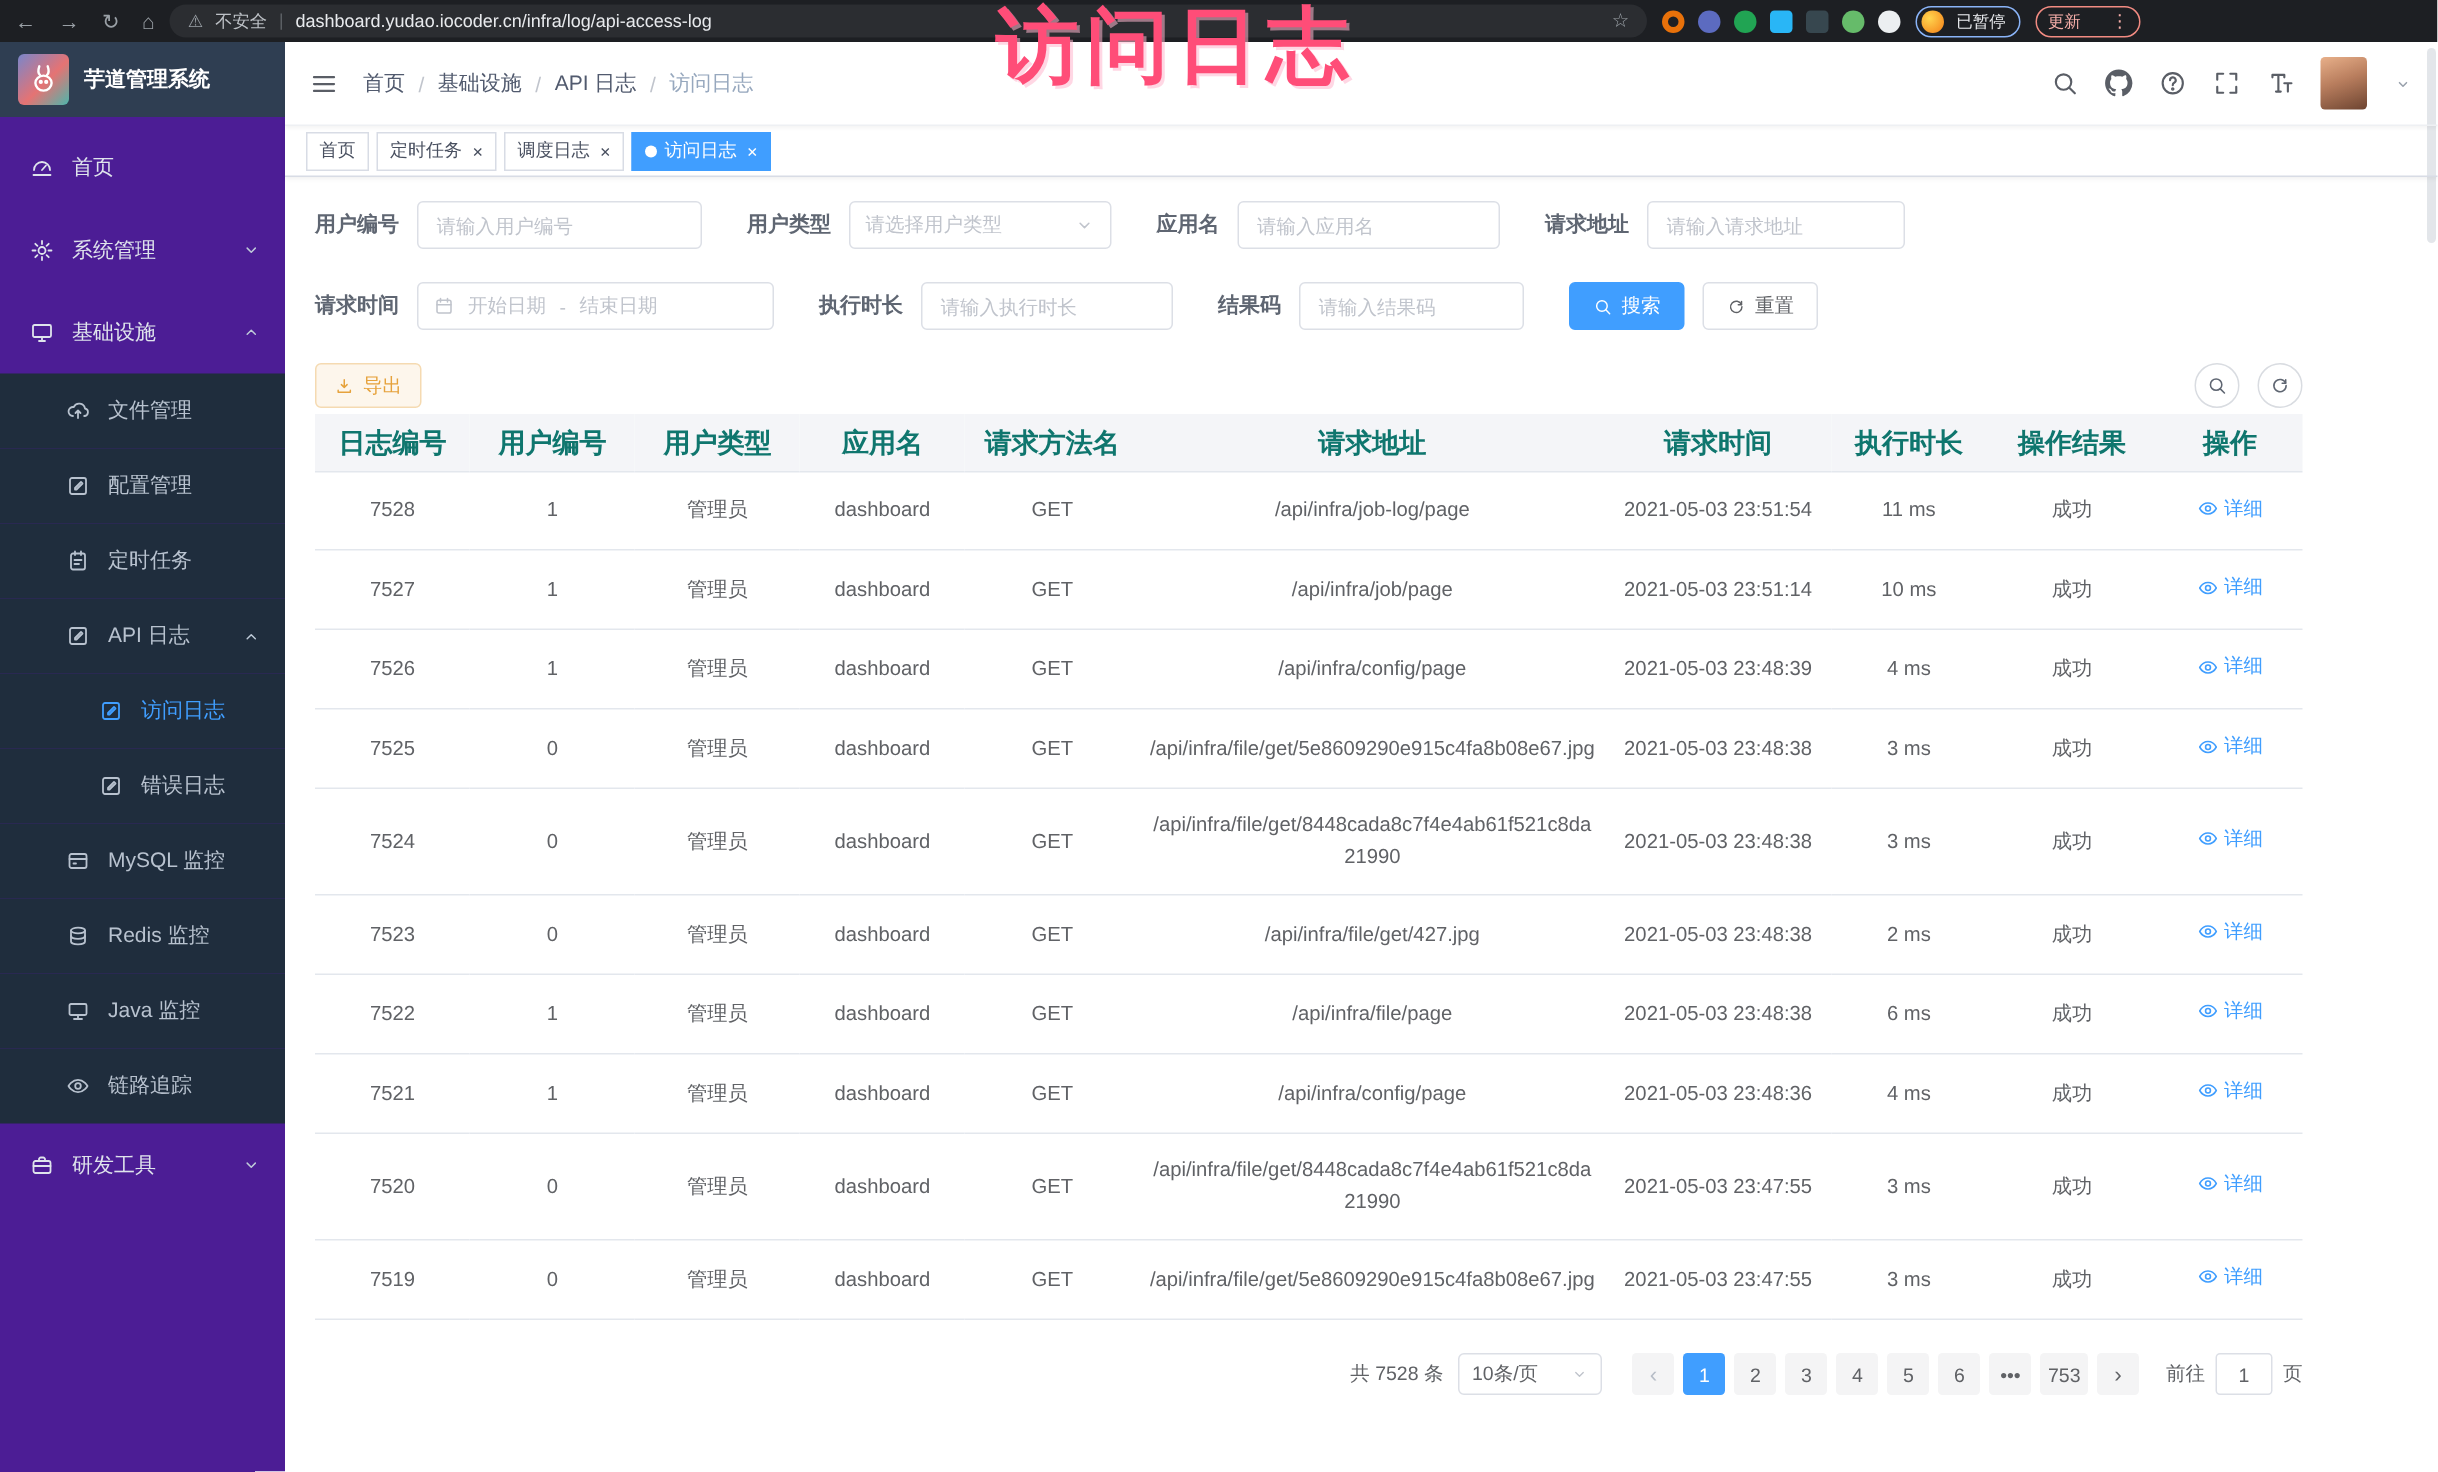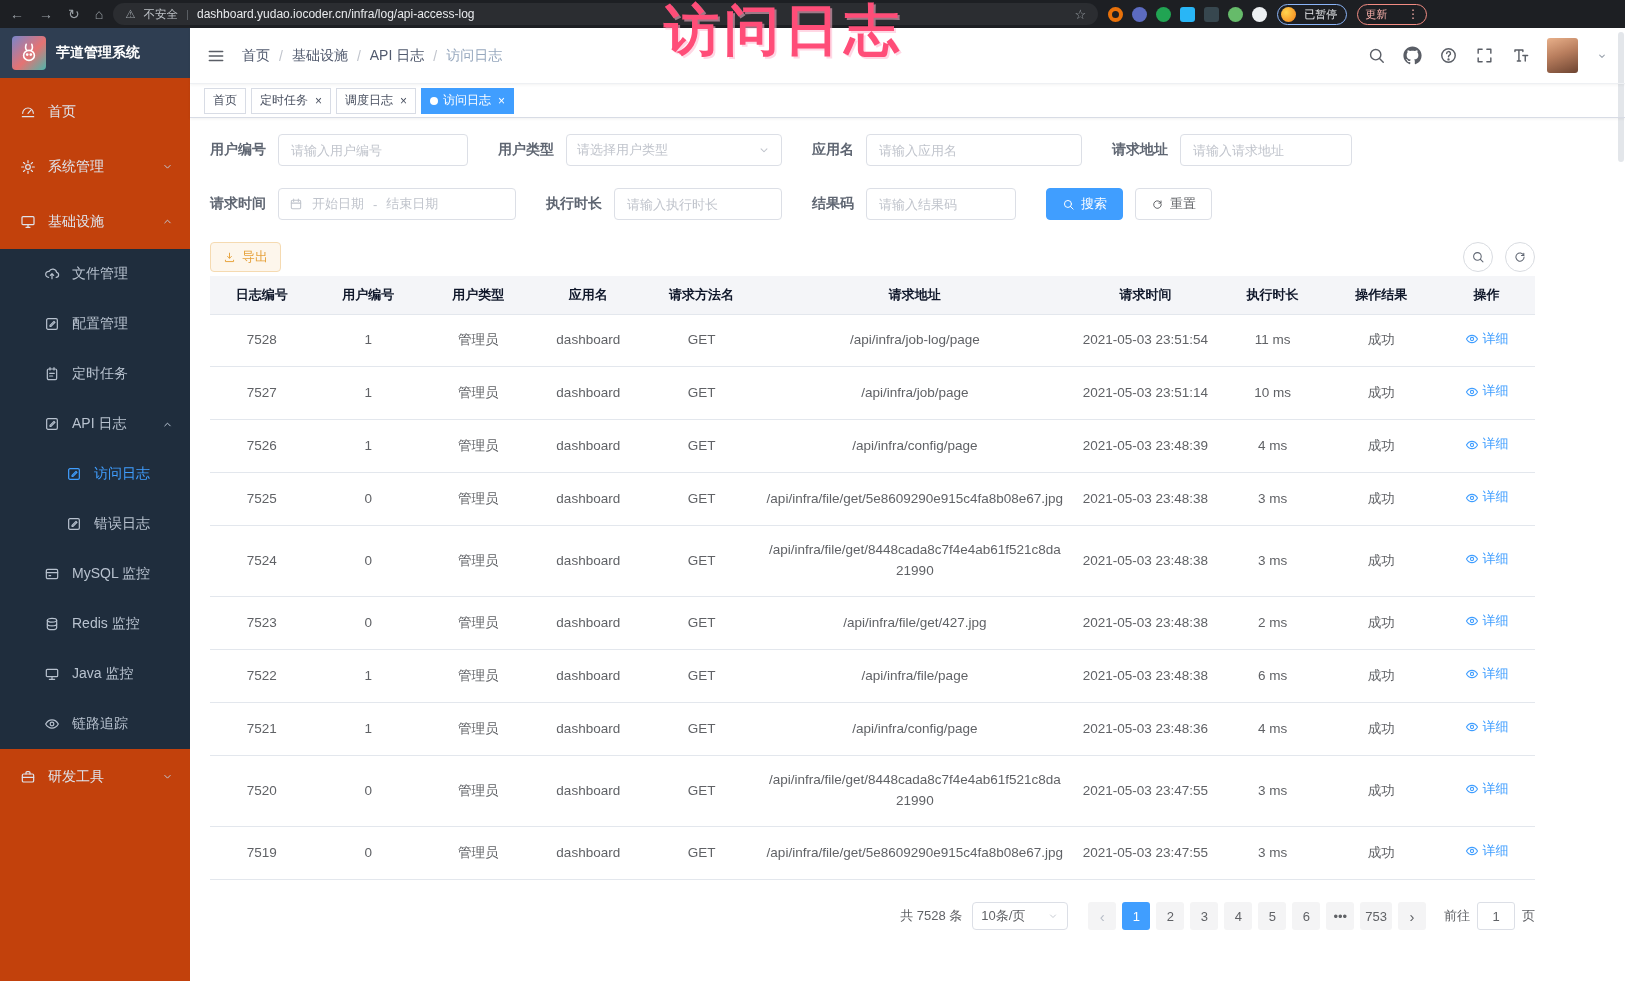--- a/index.html
+++ b/index.html
@@ -16,21 +16,21 @@
 .ext-row{display:flex;align-items:center;gap:9px}
 .ext{width:15px;height:15px;border-radius:50%;flex-shrink:0}
 .ext.ring{background:transparent;border:4px solid #e8710a}
 .ext.sq{border-radius:3px}
 .profile-chip{display:flex;align-items:center;gap:8px;border:1.5px solid #8ab4f8;border-radius:11px;padding:1px 9px 1px 3px;color:#e8eaed;font-size:11px;height:21px;cursor:pointer}
 .p-avatar{width:15px;height:15px;border-radius:50%;background:radial-gradient(circle at 35% 35%,#ffd54f,#f57f17)}
 .update-chip{display:flex;align-items:center;gap:20px;border:1.5px solid #f28b82;border-radius:11px;padding:1px 7px;color:#f6aea9;font-size:11px;height:21px;cursor:pointer}
 .dots{color:#f6aea9;font-size:12px}
 
 .app{display:flex;height:953px}
-.sidebar{width:190px;background:#c2410c;flex-shrink:0;display:flex;flex-direction:column}
+.sidebar{width:190px;background:#4c1d95;flex-shrink:0;display:flex;flex-direction:column}
 .logo-row{height:50px;display:flex;align-items:center;gap:10px;padding:0 12px;background:#2f3e52}
 .logo-img{width:34px;height:34px;border-radius:4px;background:linear-gradient(135deg,#7986cb 0%,#e57373 55%,#4db6ac 100%);display:flex;align-items:center;justify-content:center;color:#fff;flex-shrink:0}
 .logo-img svg{width:24px;height:24px}
 .logo-title{color:#fff;font-size:14px;font-weight:bold;white-space:nowrap}
 .menu{flex:1;padding-top:6px;overflow:hidden}
 .menu-item{display:flex;align-items:center;gap:12px;color:#c3cdda;font-size:14px;position:relative;cursor:pointer;white-space:nowrap}
 .menu-item.lv0{height:55px;padding-left:20px;color:#dfe4ec}
 .menu-item.lv1{height:50px;padding-left:44px;background:#1f2d3d;color:#b8c2cf}
 .menu-item.lv2{height:50px;padding-left:66px;background:#1f2d3d;color:#b8c2cf}
 .menu-item.active{color:#409eff}
@@ -63,28 +63,28 @@
 .inp::placeholder{color:#c0c4cc}
 .sel{height:32px;border:1px solid #dcdfe6;border-radius:4px;display:flex;align-items:center;justify-content:space-between;padding:0 10px;color:#c0c4cc;font-size:13px;cursor:pointer;background:#fff}
 .sel .ic{width:14px;height:14px;color:#c0c4cc}
 .daterange{width:238px;height:32px;border:1px solid #dcdfe6;border-radius:4px;display:flex;align-items:center;padding:0 10px;gap:9px;font-size:13px;color:#c0c4cc;background:#fff}
 .daterange .ic{width:14px;height:14px;color:#c0c4cc;flex-shrink:0}
 .dr-sep{color:#c0c4cc}
 .btn{height:32px;border-radius:4px;display:inline-flex;align-items:center;gap:6px;padding:0 15px;font-size:13px;cursor:pointer;border:1px solid #dcdfe6;background:#fff;color:#606266;font-family:inherit}
 .btn .ic{width:13px;height:13px}
 .btn.primary{background:#409eff;border-color:#409eff;color:#fff}
 .btn.warn-plain{background:#fdf6ec;border-color:#f5dab1;color:#e6a23c;height:30px;padding:0 12px}
-.w170{width:190px}.w182{width:216px}.w172{width:172px}.w168{width:168px}.w150{width:150px}
+.w170{width:190px}.w182{width:175px}.w172{width:172px}.w168{width:168px}.w150{width:150px}
 .table-zone{margin-right:70px}
 .toolbar-row{display:flex;justify-content:space-between;align-items:flex-start;margin:2px 0 4px}
 .right-tools{display:flex;gap:12px}
 .circle-btn{width:30px;height:30px;border:1px solid #d9dce1;border-radius:50%;display:flex;align-items:center;justify-content:center;color:#5f6672;cursor:pointer;background:#fff}
 .circle-btn .ic{width:14px;height:14px}
 table{width:100%;border-collapse:collapse;table-layout:fixed}
-th{background:#f4f5f8;color:#0f172a;font-size:13px;font-weight:bold;height:38px;border-bottom:1px solid #e3e7ed;text-align:center;padding:0 4px}
+th{background:#f4f5f8;color:#0f766e;font-size:18px;font-weight:bold;height:38px;border-bottom:1px solid #e3e7ed;text-align:center;padding:0 4px}
 td{color:#606266;font-size:13.5px;text-align:center;padding:14px 6px;border-bottom:1px solid #e3e7ed;word-break:break-all;line-height:1.55}
 .detail-link{color:#409eff;display:inline-flex;align-items:center;gap:4px;cursor:pointer;font-size:13px}
 .detail-link .ic{width:14px;height:14px}
 
 .pagination{display:flex;align-items:center;justify-content:flex-end;margin-top:22px;font-size:13px;color:#606266;gap:6px}
 .pg-total{margin-right:4px}
 .pg-size{width:96px;height:28px;border:1px solid #dcdfe6;border-radius:4px;display:flex;align-items:center;justify-content:space-between;padding:0 8px;color:#606266;cursor:pointer;margin-right:14px;background:#fff}
 .pg-size .ic{width:12px;height:12px;color:#c0c4cc}
 .pg-btn{min-width:28px;height:28px;border-radius:3px;background:#f4f4f5;color:#606266;display:flex;align-items:center;justify-content:center;font-size:13px;cursor:pointer;padding:0 5px;border:none;font-family:inherit}
 .pg-btn.arrow-prev{color:#b7bdc7;font-size:15px}

